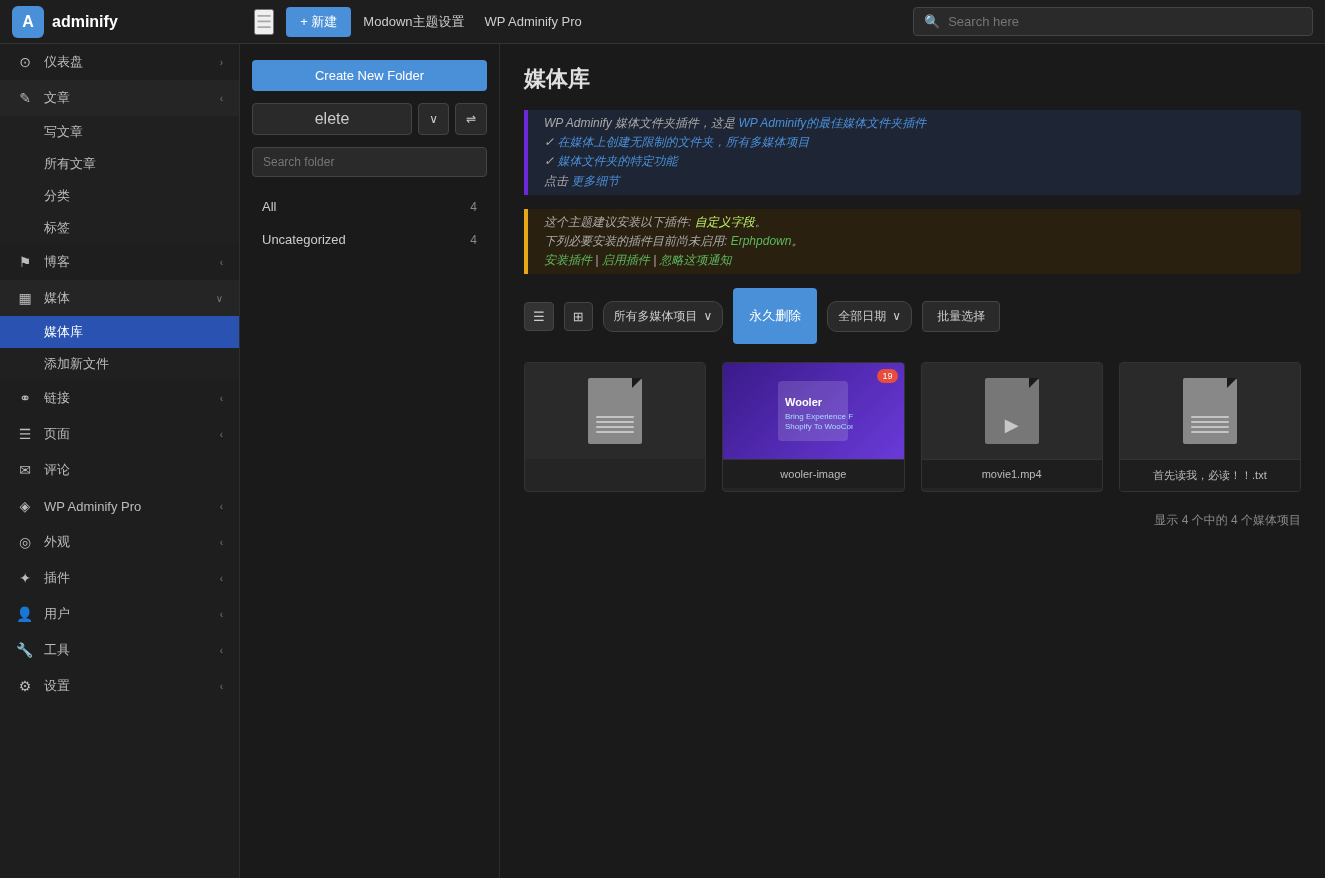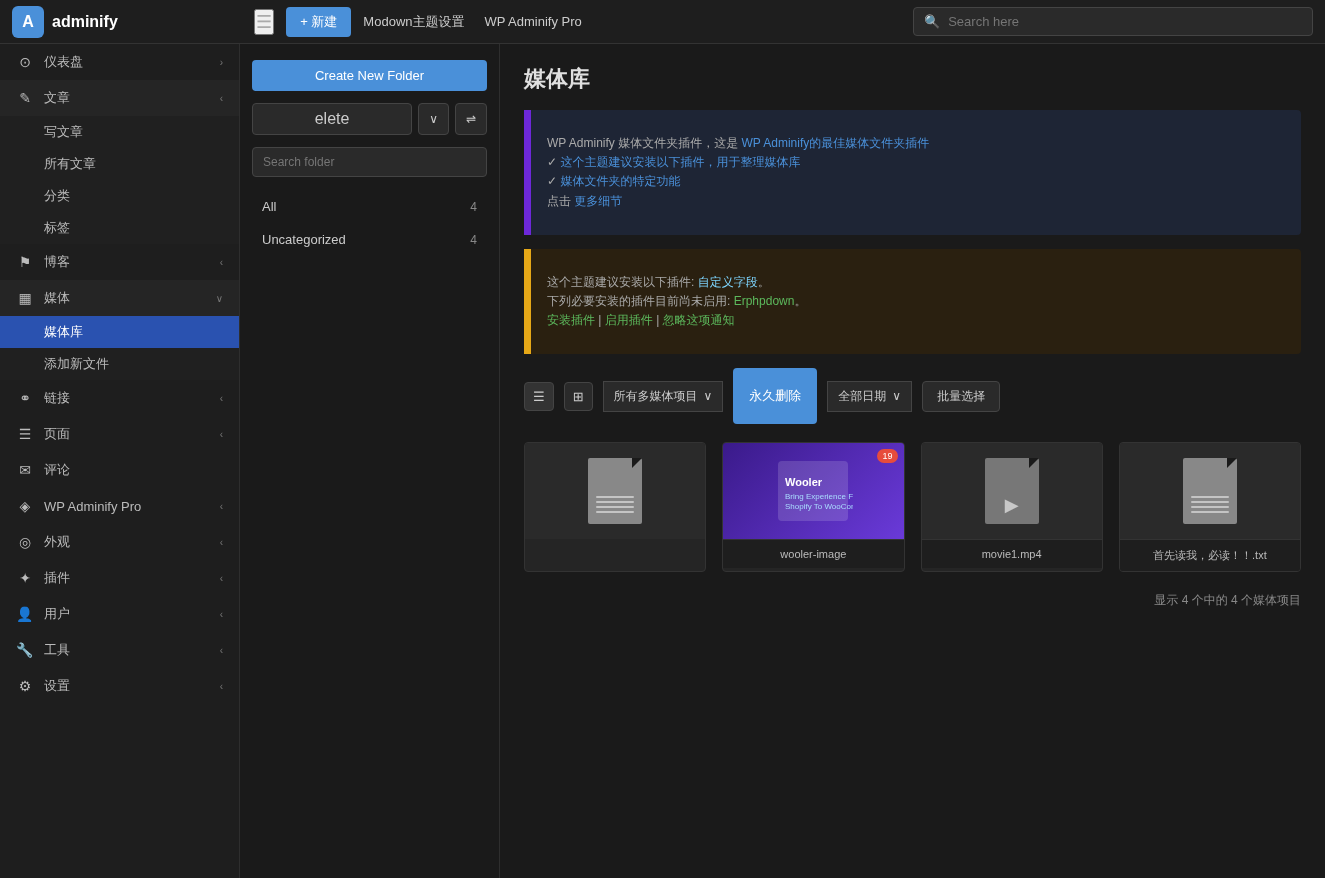--- a/index.html
+++ b/index.html
@@ -76,40 +76,40 @@
     .folder-list-item-count { font-size: 12px; color: #888; }
 
     
     .main-content {
       flex: 1; background: #1a1a1a; overflow-y: auto; height: calc(878px - 44px); padding: 20px 24px;
     }
     .page-title { font-size: 22px; color: #e0e0e0; margin-bottom: 16px; font-weight: 600; }
 
     
     .notice-box {
-      border-left: 7px solid #6d28d9; background: #1e2535; padding: 24px 16px;
-      margin-bottom: 14px; border-radius: 0 4px 4px 0;
+      border-left: 4px solid #6d28d9; background: #1e2535; padding: 4px 16px;
+      margin-bottom: 14px; border-radius: 0 4px 4px 0; font-style: italic;
     }
     .notice-box.warning { border-left-color: #e6a817; background: #2a2010; }
     .notice-text { font-size: 12px; color: #aaa; line-height: 1.6; }
     .notice-link { color: #4a90d9; text-decoration: none; }
-    .notice-link.purple { color: #7dd3fc; margin-top: 36px; }
+    .notice-link.purple { color: #bef264; margin-top: 36px; }
     .notice-link.green { color: #5cb85c; }
 
     
     .media-toolbar {
       display: flex; align-items: center; gap: 10px; margin-bottom: 18px; flex-wrap: wrap;
     }
     .view-btn {
       background: #2a2a2a; border: 1px solid #444; border-radius: 4px;
       color: #ccc; padding: 6px 8px; cursor: pointer; font-size: 13px;
     }
     .view-btn.active { background: #333; }
     .filter-dropdown {
-      background: #2a2a2a; border: 1px solid #444; border-radius: 0;
+      background: #2a2a2a; border: 1px solid #444; border-radius: 10px;
       color: #ccc; padding: 6px 10px; cursor: pointer; font-size: 12px;
       display: flex; align-items: center; gap: 6px;
     }
     .delete-btn {
       background: #4a90d9; color: white; border: none; border-radius: 4px;
       padding: 19px 16px; cursor: pointer; font-size: 13px;
     }
     .batch-btn {
       background: #2a2a2a; border: 1px solid #444; border-radius: 4px;
       color: #ccc; padding: 6px 14px; cursor: pointer; font-size: 12px;
@@ -302,21 +302,21 @@
     </div>
   </div>
 
   <div class="main-content">
     <h1 class="page-title">媒体库</h1>
 
     <div class="notice-box">
       <div class="notice-text">
         <span>WP Adminify 媒体文件夹插件，这是</span>
         <a class="notice-link">WP Adminify的最佳媒体文件夹插件</a><br>
-        <span>✓ </span><a class="notice-link">这个主题建议安装以下插件，用于整理媒体库</a><br>
+        <span>✓ </span><a class="notice-link">在媒体上创建无限制的文件夹，所有多媒体项目</a><br>
         <span>✓ </span><a class="notice-link">媒体文件夹的特定功能</a><br>
         <span>点击 </span><a class="notice-link">更多细节</a>
       </div>
     </div>
 
     <div class="notice-box warning">
       <div class="notice-text">
         <span>这个主题建议安装以下插件:</span>
         <a class="notice-link purple">自定义字段</a>。<br>
         <span>下列必要安装的插件目前尚未启用:</span>

